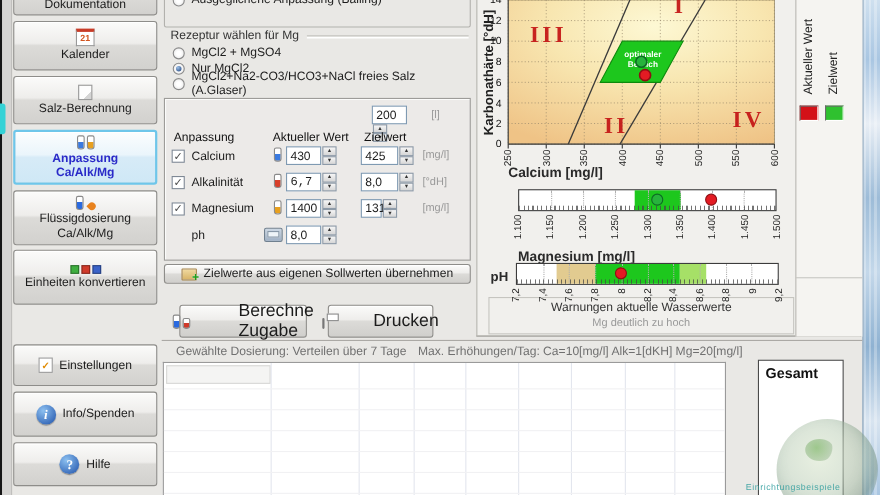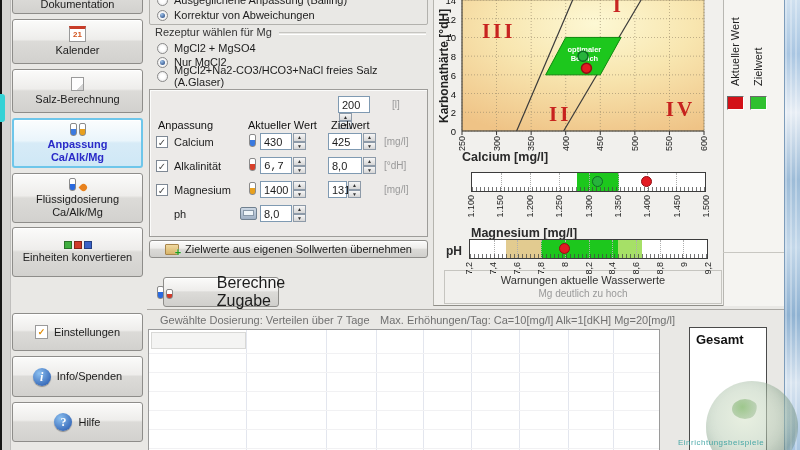--- a/index.html
+++ b/index.html
@@ -213,24 +213,20 @@
     </div>
   </div>
 
   <div class="abs" id="form-panel">
     <div class="abs" id="topbox"></div>
 
     <div class="radio-row" style="left:10px; top:-7px;">
       <span class="rb"></span>
       <span>Ausgeglichene Anpassung (Balling)</span>
     </div>
-    <div class="radio-row" style="left:10px; top:8px;">
-      <span class="rb on"></span>
-      <span>Korrektur von Abweichungen</span>
-    </div>
 
     <div class="abs" id="grp-label">Rezeptur wählen für Mg</div>
     <div class="abs" id="grp-line"></div>
 
     <div class="radio-row" style="left:10px; top:41px;">
       <span class="rb"></span>
       <span>MgCl2 + MgSO4</span>
     </div>
     <div class="radio-row" style="left:10px; top:55px;">
       <span class="rb on"></span>
@@ -327,20 +323,24 @@
     <div class="pushbtn" style="left:2px; top:240px; width:279px; height:18px;" id="btn-adopt">
       <span class="ic-folder"></span>
       <span>Zielwerte aus eigenen Sollwerten übernehmen</span>
     </div>
     <div class="pushbtn" style="left:16px; top:277px; width:116px; height:30px;" id="btn-calc">
       <span class="ic-beak">
         <span class="vial" style="--c:#2a6ae0"></span>
           <span class="vial" style="--c:#d03a2a; height:10px;"></span>
       </span>
       <span>Berechne Zugabe</span>
+    </div>
+    <div class="pushbtn" style="left:151px; top:277px; width:96px; height:30px;" id="btn-print">
+      <span class="ic-print"></span>
+      <span>Drucken</span>
     </div>
   </div>
 
   <div class="abs" id="chart-panel">
     <div class="vtext" id="ylabel">Karbonathärte [°dH]</div>
     <div id="yticks"></div>
 
     <svg id="chart-svg" width="246" height="136">
       <defs>
         <radialGradient id="gbg" cx="55%" cy="18%" r="90%">

